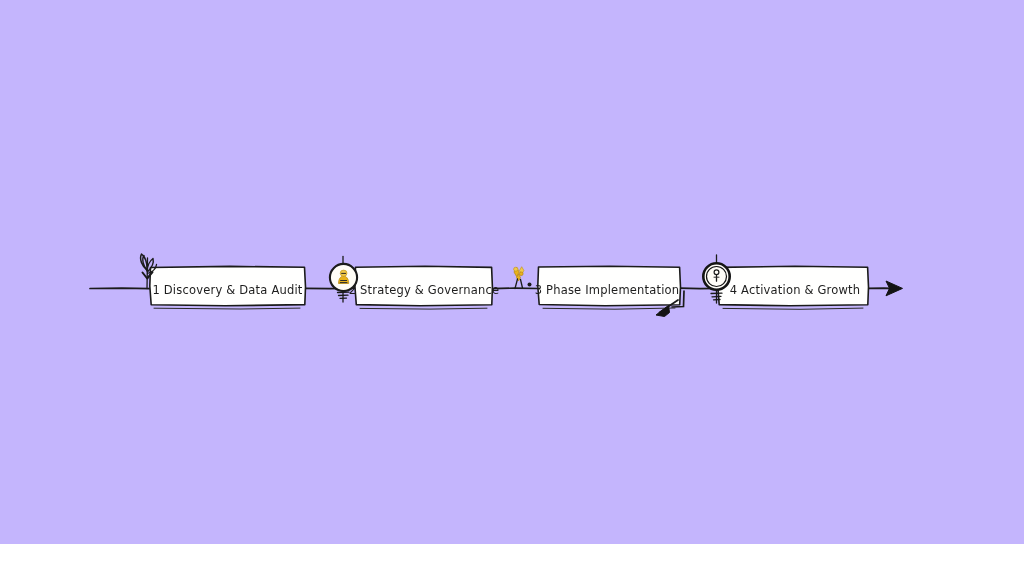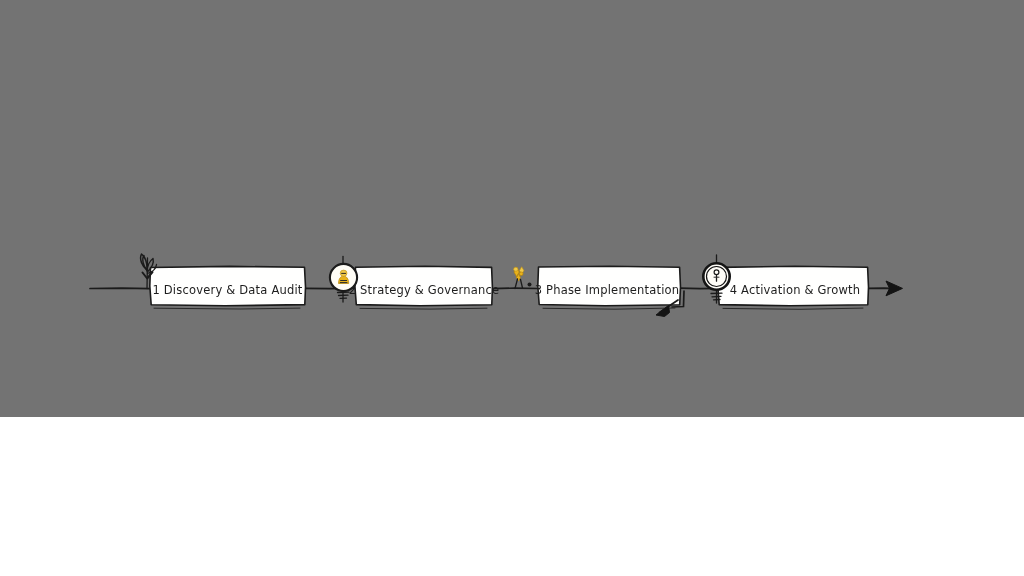--- a/index.html
+++ b/index.html
@@ -10,22 +10,22 @@
   }
   body {
     width: 1024px;
     height: 576px;
     overflow: hidden;
     font-family: "DejaVu Sans", sans-serif;
   }
   #canvas {
     position: relative;
     width: 1024px;
-    height: 417px;
-    background: #737373;
+    height: 544px;
+    background: #c4b5fd;
   }
   #flow-svg {
     position: absolute;
     left: 0;
     top: 0;
     width: 1024px;
     height: 576px;
     display: block;
   }
   .step-label {

